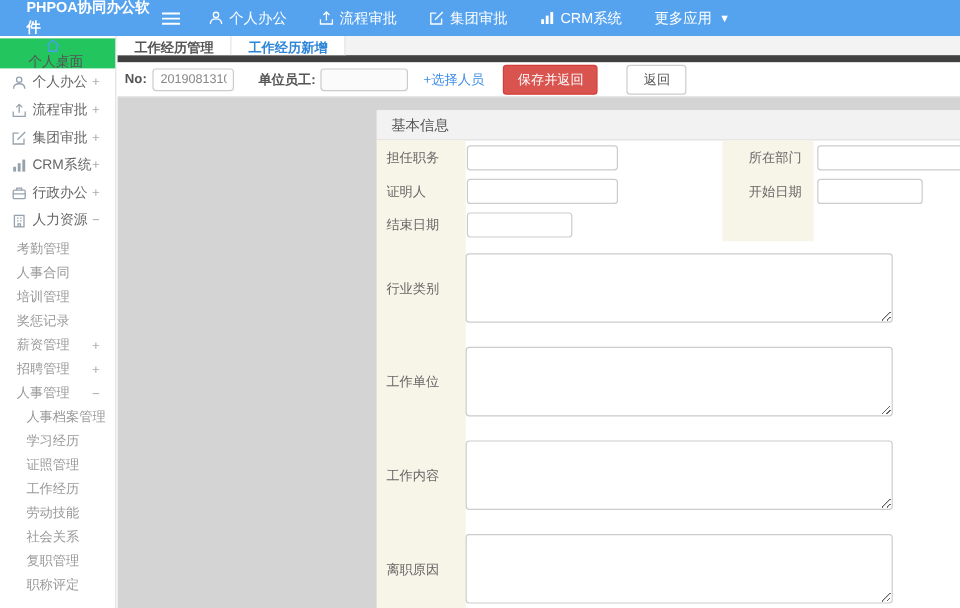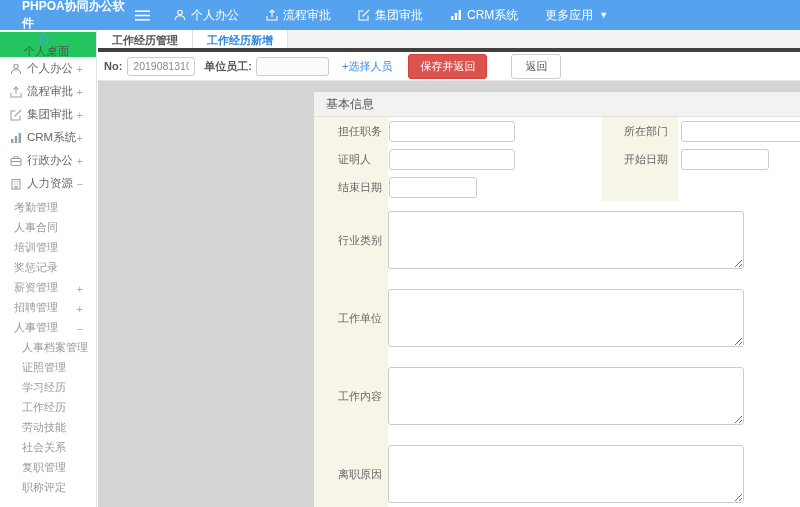--- a/index.html
+++ b/index.html
@@ -29,21 +29,21 @@
   .side-item.active{height:25px;background:#22c55e;color:#555;flex-direction:column;}
   .side-item.active .sicon{color:#4aa0ee;}
   .expand{margin-left:auto;color:#aaa;font-size:11px;}
   .sub-item{height:20px;display:flex;align-items:flex-end;padding:0 13px 0 14px;
     font-size:11px;color:#999;cursor:pointer;white-space:nowrap;}
   .sub-item .expand{margin-left:auto;}
   .sub-item.lvl3{padding-left:22px;}
 
   
   .main{position:absolute;left:98px;top:30px;right:0;bottom:0;display:flex;flex-direction:column;}
-  .tabbar{height:22px;background:#f3f3f3;border-bottom:4px solid #404040;display:flex;flex:none;}
+  .tabbar{height:22px;background:#f3f3f3;border-bottom:6px solid #404040;display:flex;flex:none;}
   .tab{padding:0 14px;line-height:21px;font-size:11px;font-weight:bold;color:#555;background:#fff;
     border-right:1px solid #e0e0e0;cursor:pointer;white-space:nowrap;}
   .tab.active{color:var(--accent);}
   .toolbar{height:29px;background:#fff;border-bottom:1px solid #e6e6e6;display:flex;align-items:center;
     padding-left:6px;font-size:11px;color:#555;flex:none;}
   .tb-label{font-weight:bold;color:#555;white-space:nowrap;}
   .tb-input{height:19px;border:1px solid #ccc;border-radius:3px;font-size:10.5px;color:#888;
     padding:0 5px;font-family:"Liberation Sans",sans-serif;}
   #no-input{width:68px;margin-left:5px;}
   #employee-input{width:73px;margin-left:4px;background:#fbfbfb;}
@@ -55,21 +55,21 @@
 
   .content{flex:1;background:var(--content-bg);position:relative;overflow:hidden;}
   .panel{position:absolute;left:216px;top:11px;right:0;bottom:-40px;background:#fff;
     display:flex;flex-direction:column;}
   .panel-header{height:25px;line-height:25px;flex:none;background:#f2f2f2;border-bottom:1px solid #e2e2e2;
     padding-left:12px;font-size:12px;color:#555;}
   .form-body{flex:1;position:relative;}
   .stripe-left{position:absolute;left:0;top:0;bottom:0;width:74px;background:var(--label-bg);}
   .stripe-right{position:absolute;left:288px;top:0;height:84px;width:76px;background:var(--label-bg);}
   .frow{display:flex;align-items:center;height:28px;position:relative;}
-  .lblL{width:74px;padding-left:24px;font-size:11px;color:#666;flex:none;white-space:nowrap;}
+  .lblL{width:74px;padding-left:8px;font-size:11px;color:#666;flex:none;white-space:nowrap;}
   .cellL{width:214px;flex:none;}
   .lblR{width:76px;padding-left:22px;font-size:11px;color:#666;flex:none;white-space:nowrap;font-family:Liberation Serif, serif;}
   .cellR{flex:1;}
   .inp{height:21px;border:1px solid #ccc;border-radius:3px;font-size:11px;color:#555;padding:0 4px;
     font-family:"Liberation Sans",sans-serif;margin-left:1px;}
   .inp-med{width:126px;}
   .inp-date{width:88px;}
   .inp-dept{width:150px;margin-left:3px;}
   .trow{display:flex;margin-bottom:20px;position:relative;}
   .trow:first-of-type{margin-top:0;}
@@ -238,24 +238,24 @@
   </div>
   <div class="sub-item">
     <span>人事管理</span>
     <span class="expand">−</span>
   </div>
 
   <div class="sub-item lvl3">
     <span>人事档案管理</span>
   </div>
   <div class="sub-item lvl3">
+    <span>学习经历</span>
+  </div>
+  <div class="sub-item lvl3">
     <span>证照管理</span>
-  </div>
-  <div class="sub-item lvl3">
-    <span>学习经历</span>
   </div>
   <div class="sub-item lvl3">
     <span>工作经历</span>
   </div>
   <div class="sub-item lvl3">
     <span>劳动技能</span>
   </div>
   <div class="sub-item lvl3">
     <span>社会关系</span>
   </div>
@@ -271,21 +271,21 @@
 <div class="main">
 
   <div class="tabbar">
     <div class="tab">工作经历管理</div>
     <div class="tab active">工作经历新增</div>
   </div>
 
   <div class="toolbar">
     <span class="tb-label">No:</span>
     <input id="no-input" class="tb-input" value="20190813103658" style="">
-    <span class="tb-label" style="margin-left:9px">单位员工:</span>
+    <span class="tb-label" style="margin-left:20px">单位员工:</span>
     <input id="employee-input" class="tb-input" value="" style="">
     <span class="select-link">+选择人员</span>
     <button class="btn btn-save">保存并返回</button>
     <button class="btn btn-back">返回</button>
   </div>
 
   <div class="content">
     <div class="panel">
       <div class="panel-header">基本信息</div>
       <div class="form-body">

